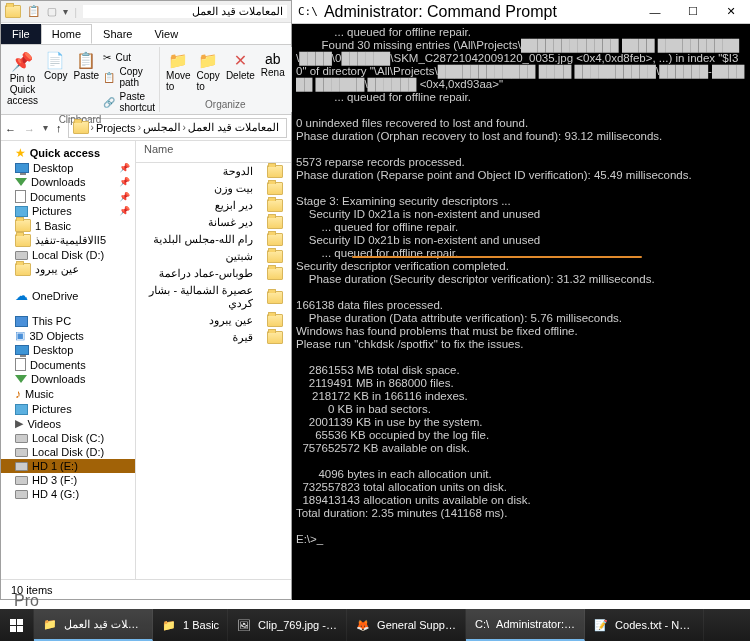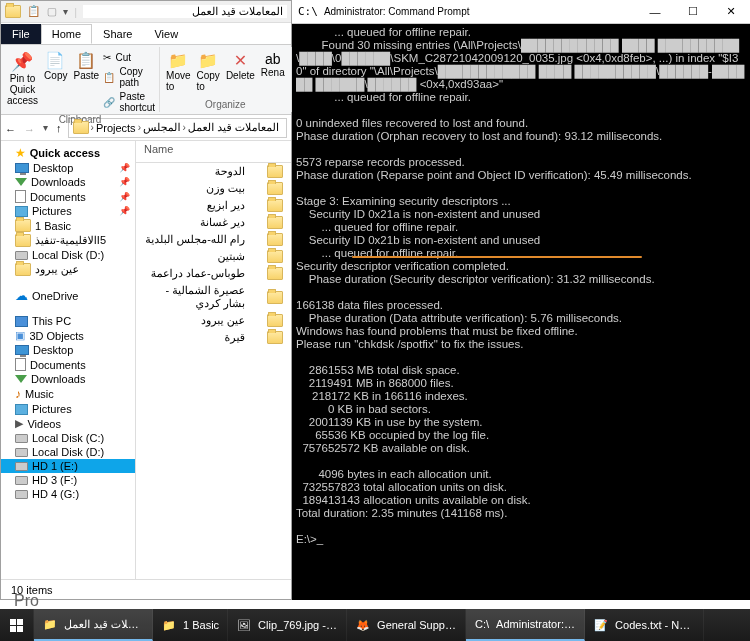--- a/index.html
+++ b/index.html
@@ -21,33 +21,33 @@
 .rbtn{display:flex;flex-direction:column;align-items:center;font-size:10px;cursor:pointer;padding:2px}
 .rbtn-row{display:flex;align-items:center;gap:4px;font-size:10px;padding:1px 0;cursor:pointer}
 .breadcrumb{height:26px;border-bottom:1px solid #ddd;display:flex;align-items:center;padding:0 4px;gap:6px}
 .bc-nav{display:flex;gap:8px;align-items:center}
 .bc-path{flex:1;border:1px solid #ccc;height:20px;display:flex;align-items:center;padding:0 4px;font-size:11px;gap:2px;direction:ltr}
 .body-split{flex:1;display:flex;overflow:hidden}
 .nav-tree{width:135px;border-right:1px solid #ddd;overflow-y:auto;padding:4px 0}
 .tree-item{display:flex;align-items:center;gap:4px;padding:1px 2px 1px 14px;font-size:11px;cursor:pointer;position:relative}
 .tree-item.l2{}
 .tree-item .pin{position:absolute;right:4px;font-size:9px;color:#999}
-.tree-item.selected{background:#0ea5e9}
+.tree-item.selected{background:#a16207}
 .file-list{flex:1;overflow-y:auto}
 .col-header{height:22px;border-bottom:1px solid #ddd;padding:2px 8px;font-size:11px;color:#555}
-.file-item{display:flex;align-items:center;gap:22px;padding:2px 8px;font-size:11px;direction:rtl;text-align:right;cursor:pointer}
+.file-item{display:flex;align-items:center;gap:14px;padding:2px 8px;font-size:11px;direction:rtl;text-align:right;cursor:pointer}
 .folder-ico{width:16px;height:13px;background:linear-gradient(#ffe9a2,#f8d36b);border:1px solid #d9b65a;border-radius:1px;flex-shrink:0;position:relative}
 .folder-ico::before{content:'';position:absolute;top:-3px;left:0;width:6px;height:3px;background:#f8d36b;border:1px solid #d9b65a;border-bottom:none;border-radius:1px 1px 0 0}
 .status{height:20px;border-top:1px solid #ddd;padding:2px 10px;font-size:11px;display:flex;align-items:center}
 
 
 .cmd{position:absolute;left:292px;top:0;width:458px;height:600px;background:#000;display:flex;flex-direction:column}
 .cmd-title{height:24px;background:#fff;display:flex;align-items:center;border-bottom:1px solid #ccc}
 .cmd-title .icon{margin:0 6px;font-size:11px;font-family:monospace}
-.cmd-title .t{flex:1;font-size:10px}
+.cmd-title .t{flex:1;font-size:16px}
 .win-btns{display:flex}
 .win-btn{width:38px;height:24px;display:flex;align-items:center;justify-content:center;cursor:pointer;font-size:11px}
 .cmd-body{flex:1;padding:2px 4px;font-family:Consolas,'Courier New',monospace;font-size:11.5px;line-height:12px;color:#ccc;white-space:pre-wrap;word-break:break-all;overflow:hidden;position:relative}
 .underline{position:absolute;left:60px;top:232px;width:290px;height:2px;background:#e08a2c;border-radius:2px}
 
 
 .taskbar{position:absolute;left:0;bottom:0;width:750px;height:32px;background:linear-gradient(#2a2a2a,#1a1a1a);display:flex;align-items:center}
 .tb-btn{height:32px;padding:0 8px;display:flex;align-items:center;gap:6px;color:#fff;font-size:11px;cursor:pointer;border-right:1px solid rgba(255,255,255,.05)}
 .tb-btn.active{background:rgba(255,255,255,.12);border-bottom:2px solid #76b9ed}
 .tb-btn .ico{width:16px;height:16px;display:flex;align-items:center;justify-content:center}

